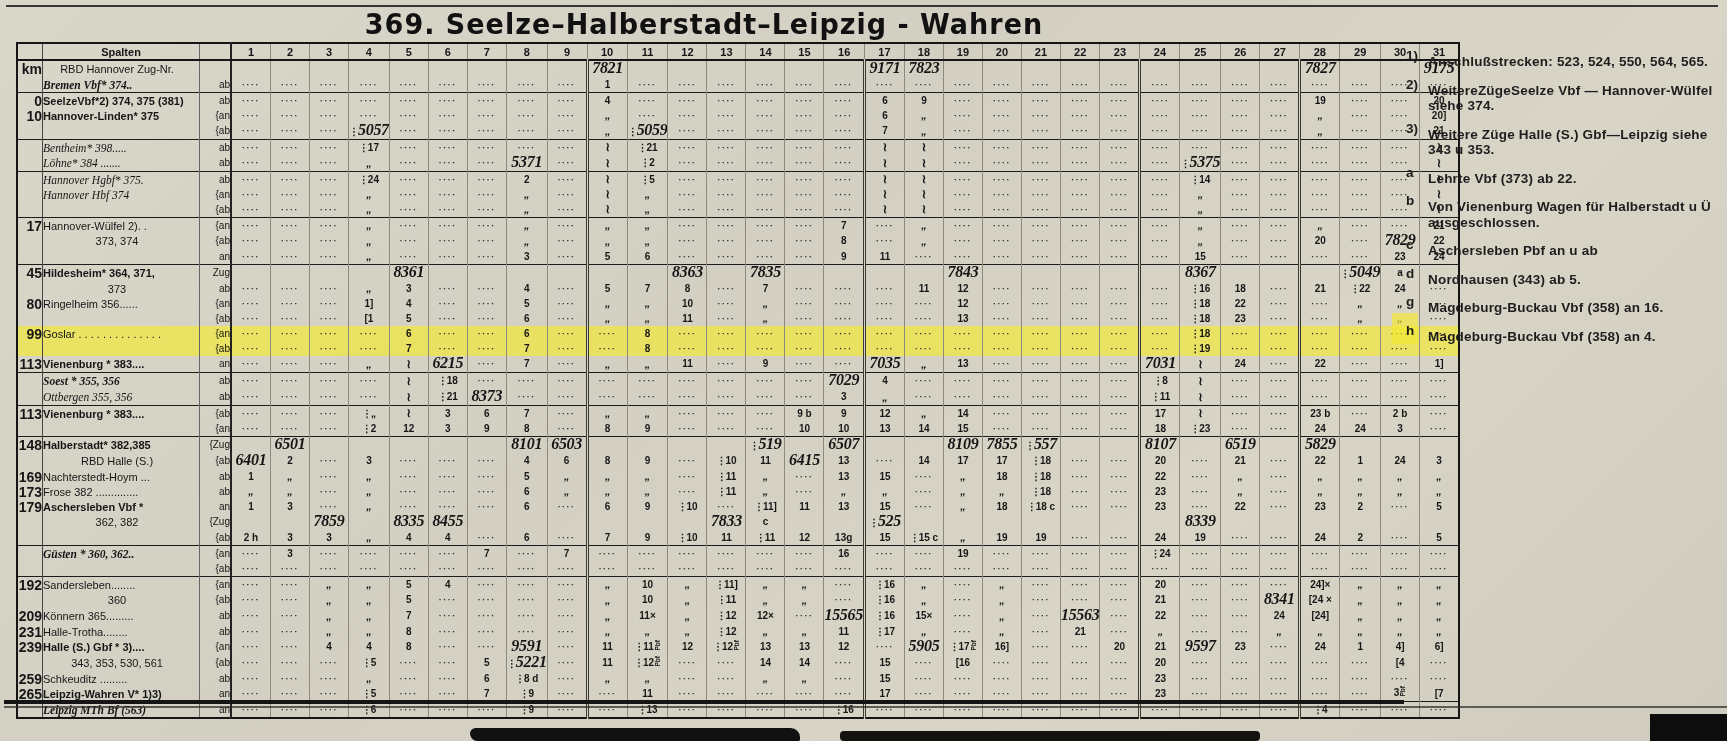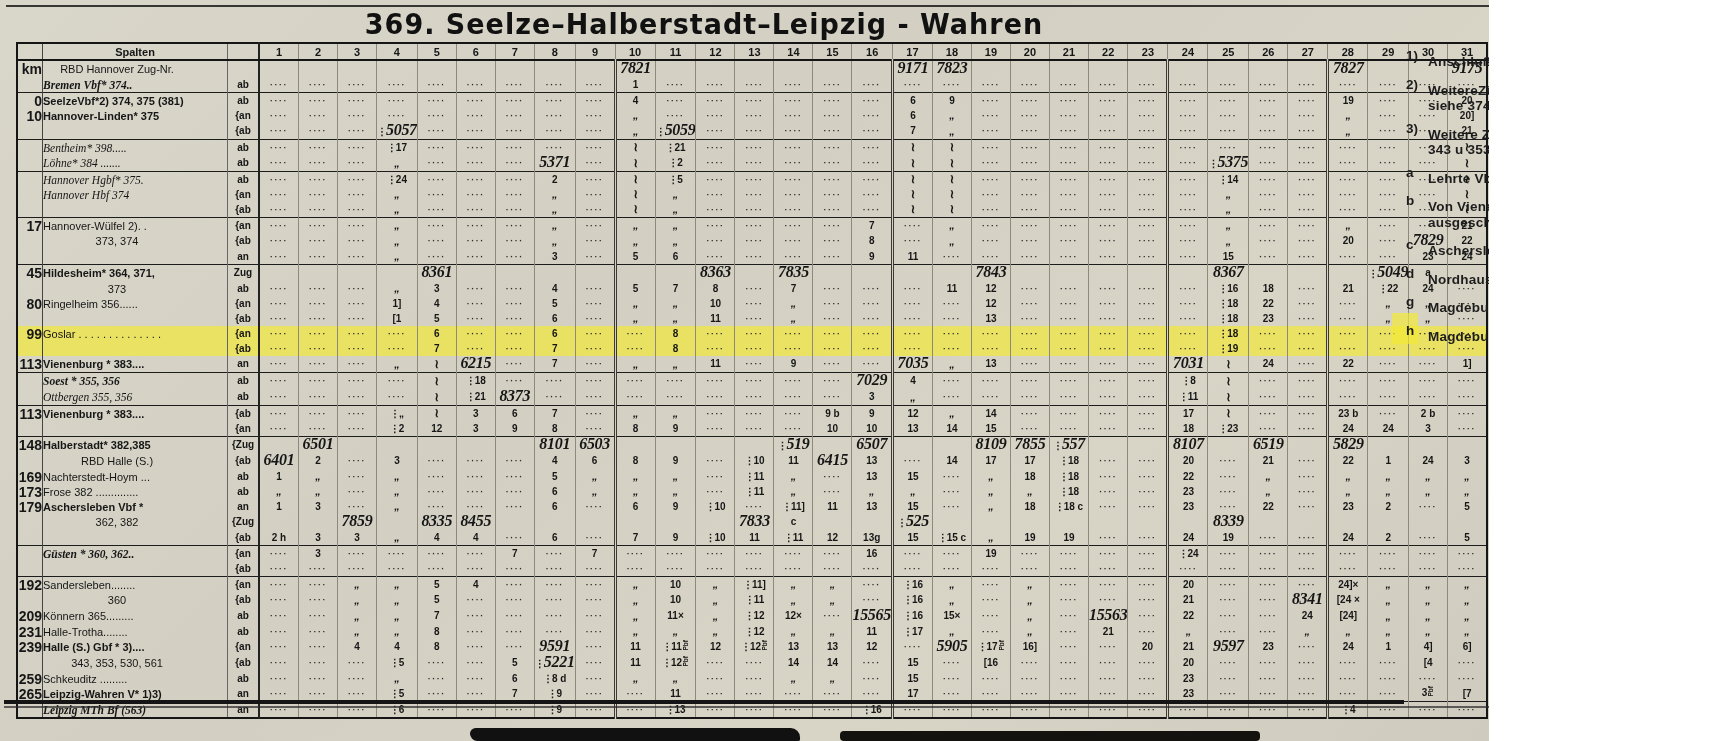--- a/index.html
+++ b/index.html
@@ -1,45 +1,45 @@
 <!DOCTYPE html>
 <html><head>
 <meta charset="utf-8">
 <style>
   html,body{margin:0;padding:0;}
-  .sheet{position:relative;width:1489px;height:741px;overflow:hidden;
+  .sheet{position:relative;width:1727px;height:741px;overflow:hidden;
     background:linear-gradient(135deg,#d9d6ca 0%,#d3d0c3 40%,#d8d4c6 70%,#cfccbf 100%);
     font-family:"Liberation Sans",sans-serif;color:#161616;}
   .toprule{position:absolute;left:6px;top:5px;width:1712px;height:2px;background:#1a1a1a;opacity:.85;}
   .title{position:absolute;left:10px;top:8px;width:1388px;text-align:center;
     font-family:"DejaVu Sans",sans-serif;font-weight:bold;font-size:27px;letter-spacing:1px;
     transform:scaleY(1.08);color:#111;}
   table.tt{position:absolute;left:16px;top:42px;border-collapse:collapse;table-layout:fixed;
     border:2.5px solid #151515;background:transparent;}
   table.tt th,table.tt td{padding:0;margin:0;overflow:hidden;white-space:nowrap;height:15px;
     vertical-align:middle;line-height:14px;}
   th.km,td.km{width:24px;font-size:14px;font-weight:bold;text-align:right;padding-right:2px;border-right:1px solid #444;}
   th.st,td.st{width:148px;font-size:11px;text-align:left;padding-left:4px;border-right:1px solid #666;}
-  th.sx,td.sx{width:30px;font-size:10px;font-weight:bold;text-align:center;padding-left:2px;border-right:2px solid #222;}
+  th.sx,td.sx{width:30px;font-size:10px;font-weight:normal;text-align:right;padding-left:2px;border-right:2px solid #222;}
   th.cn,td.cn{width:38px;text-align:center;border-left:1px solid #8d897c;}
   thead th{border-bottom:2.5px solid #151515;font-size:11px;font-weight:bold;}
   thead th.st{text-align:center;}
   tbody{border-top:1.6px solid #1c1c1c;}
   td.cn{font-size:10px;font-weight:bold;}
   td.cn.c10,td.cn.c17,td.cn.c24,td.cn.c28{border-left:3px double #3c3a34;}
   .dots{color:#2e2c28;font-weight:bold;letter-spacing:1.5px;font-size:9px;}
   .dit{font-style:italic;font-weight:bold;font-size:11px;}
   .sq{font-size:12px;font-weight:bold;}
   .tn{font-family:"Liberation Serif",serif;font-style:italic;font-weight:bold;font-size:16px;letter-spacing:-.3px;}
   .mk{font-weight:bold;color:#222;letter-spacing:-1px;}
   .rot{display:inline-block;transform:rotate(-90deg) translateX(1px);font-size:6.5px;width:7px;font-weight:bold;}
   td.st.b{font-weight:bold;margin-top:44px;}
   td.st.i,td.st.bi{font-family:"Liberation Serif",serif;font-style:italic;font-size:11.5px;margin-top:12px;}
   td.st.bi{font-weight:bold;}
-  td.st.c{text-align:center;padding-right:36px;}
+  td.st.c{text-align:center;padding-right:8px;}
   tr.hl td.st,tr.hl td.sx,tr.hl td.cn,tr.hl td.km{background:rgba(243,233,52,.68);}
   .hlstrip{position:absolute;left:1392px;top:313px;width:26px;height:31px;background:rgba(243,233,52,.68);}
   .notes{position:absolute;left:1406px;top:48px;width:314px;font-size:13.5px;font-weight:bold;
     line-height:15.5px;color:#1d1d1d;}
   .note{display:flex;margin-bottom:7px;}
   .note .nl{width:22px;flex:0 0 22px;}
   .note .nt{flex:1;letter-spacing:.2px;margin-top:6px;}
   .botrule{position:absolute;left:4px;top:700px;width:1400px;height:4px;background:#151515;}
   .botrule2{position:absolute;left:4px;top:706px;width:1723px;height:2px;background:#2a2a2a;opacity:.7;}
   .blob1{position:absolute;left:470px;top:728px;width:330px;height:13px;background:#111;border-radius:6px 10px 2px 8px;}

